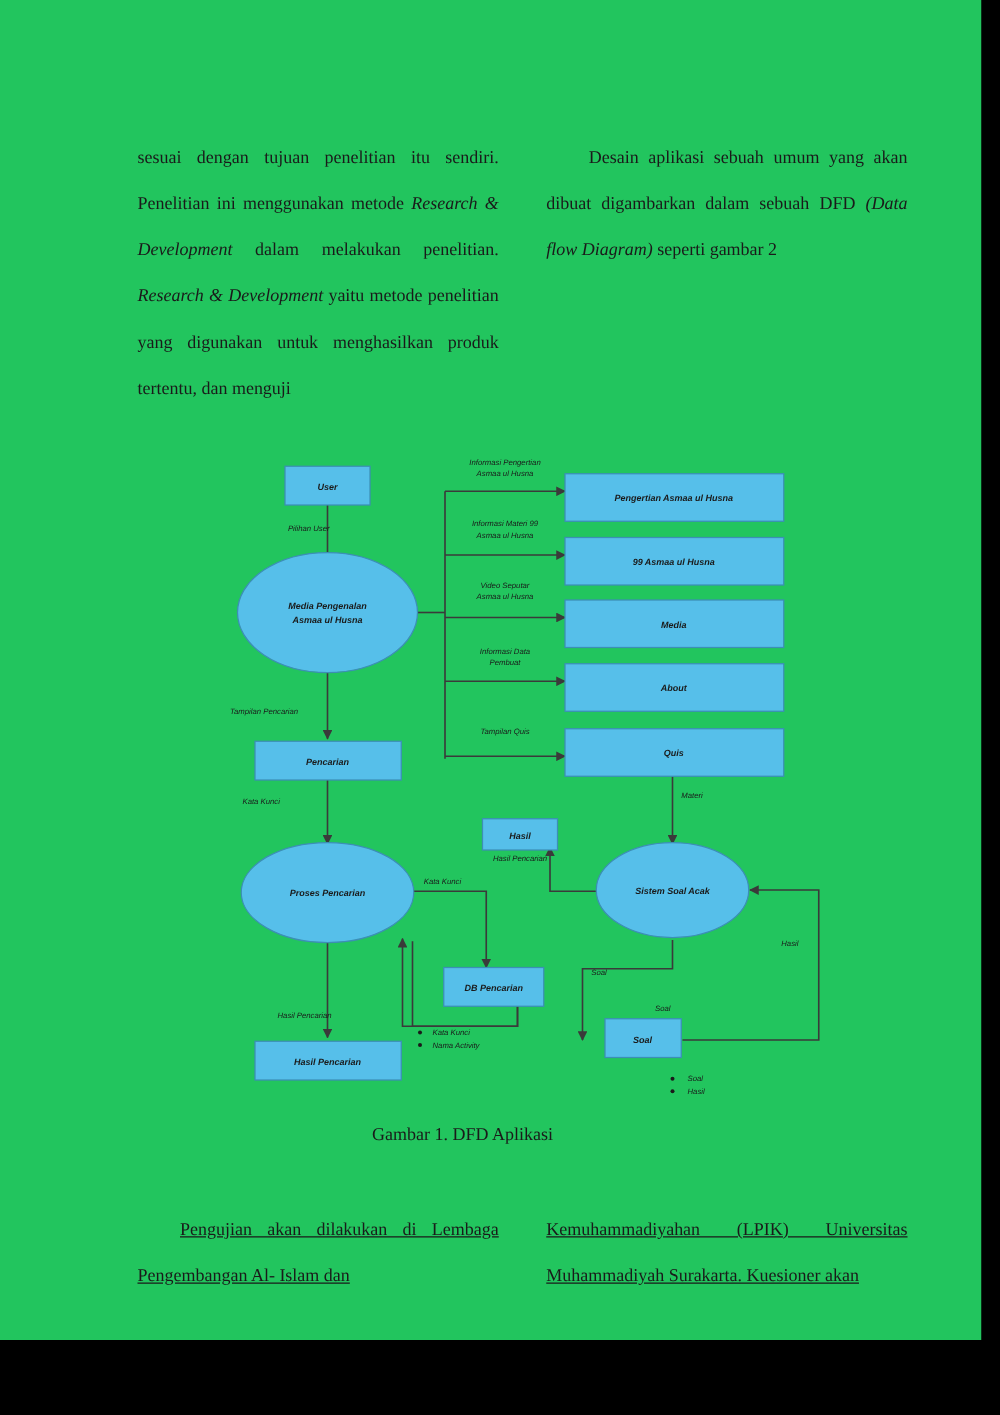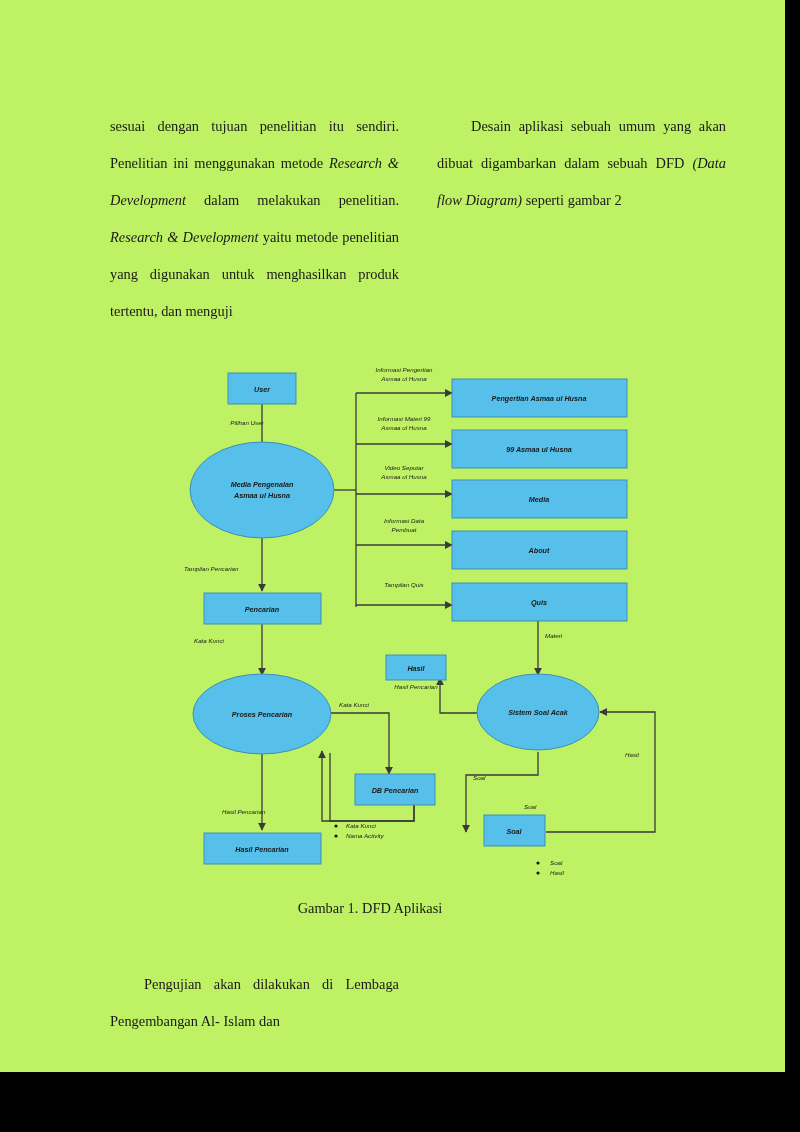--- a/index.html
+++ b/index.html
@@ -4,21 +4,21 @@
 <style>
   html, body {
     margin: 0;
     padding: 0;
     background: #ffffff;
   }
   .page {
     position: relative;
     width: 800px;
     height: 1132px;
-    background: #bef264;
+    background: #22c55e;
     overflow: hidden;
     font-family: "Liberation Serif", "DejaVu Serif", serif;
   }
   
   .edge-right {
     position: absolute;
     top: 0;
     right: 0;
     width: 15px;
     height: 1072px;
@@ -63,20 +63,21 @@
     width: 616px;
     display: flex;
     gap: 38px;
   }
   .columns-bottom p {
     margin: 0;
     font-size: 14.4px;
     line-height: 37px;
     text-align: justify;
     color: #1a1a1a;
+    text-decoration: underline;
   }
 
   
   .figure {
     position: absolute;
     left: 0;
     top: 355px;
     width: 800px;
     height: 540px;
     font-style: italic;
@@ -273,17 +274,20 @@
   </div>
 
   <div class="caption">
     <span class="b">Gambar 1.</span><span> DFD Aplikasi</span>
   </div>
 
   <div class="columns-bottom">
     <div class="col">
       <p class="indent">Pengujian akan dilakukan di Lembaga Pengembangan Al- Islam dan</p>
     </div>
+    <div class="col">
+      <p>Kemuhammadiyahan (LPIK) Universitas Muhammadiyah Surakarta. Kuesioner akan</p>
+    </div>
   </div>
 
   <div class="edge-right"></div>
   <div class="edge-bottom"></div>
 </div>
 
 </body></html>

